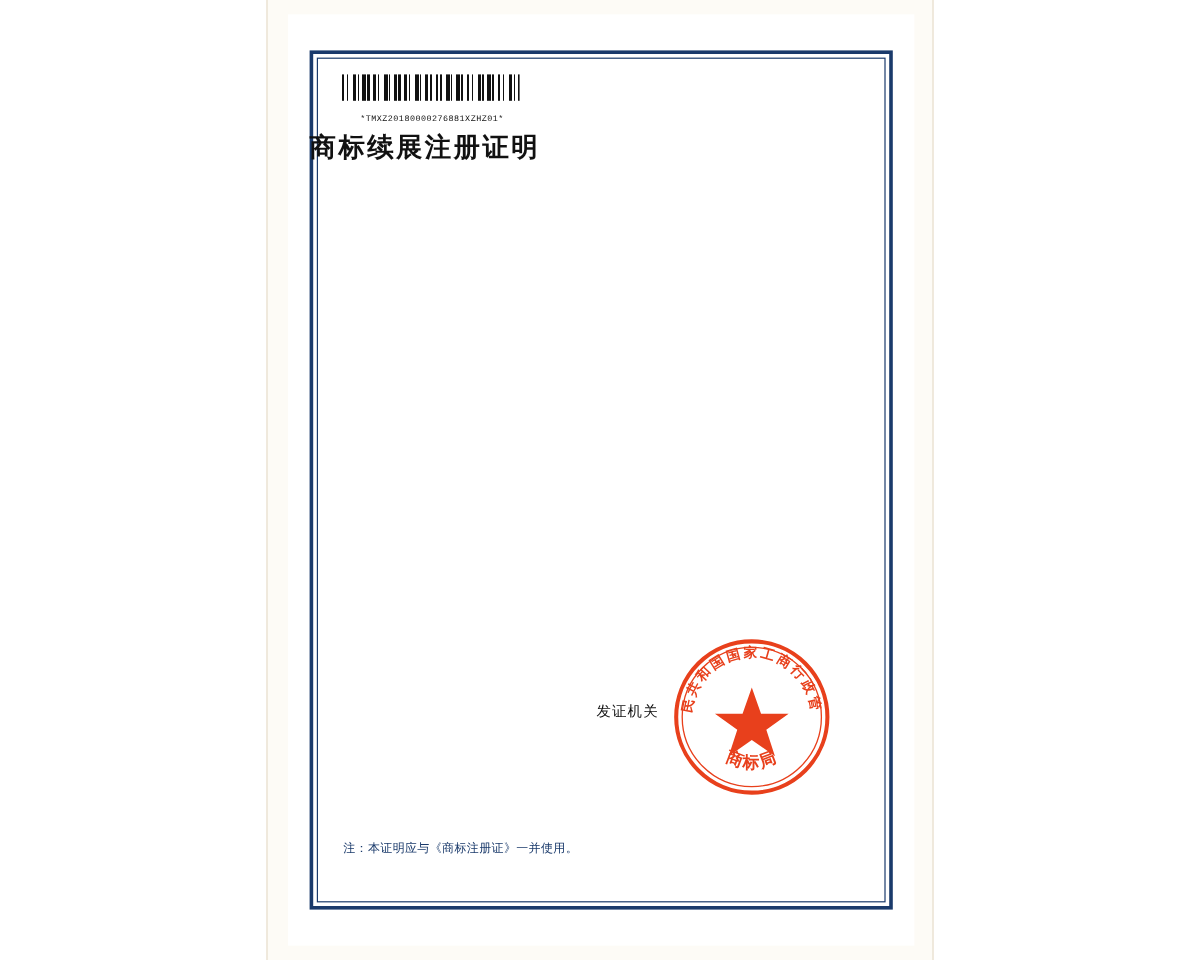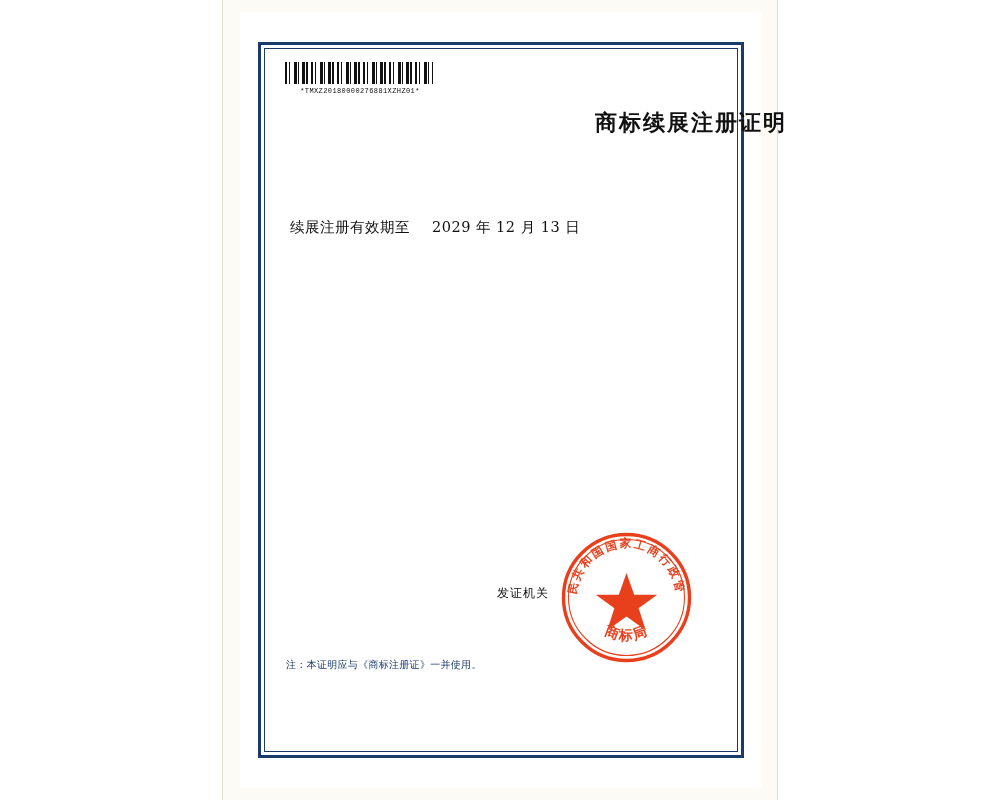--- a/index.html
+++ b/index.html
@@ -81,30 +81,30 @@
         #111 9px, #111 12px, transparent 12px, transparent 13px,
         #111 13px, #111 14px, transparent 14px, transparent 17px,
         #111 17px, #111 20px, transparent 20px, transparent 21px,
         #111 21px, #111 23px, transparent 23px, transparent 26px);
   }
   .barcode-text {
     font-family: "Liberation Mono", monospace;
     font-size: 7px;
     letter-spacing: 0.4px;
     color: #111;
-    margin-top: 3px;
+    margin-top: 12px;
   }
 
   
   .cert-title {
     position: absolute;
     left: 258px;
     top: 108px;
     width: 529px;
-    text-align: right;
+    text-align: left;
     font-family: "DejaVu Sans", sans-serif;
     font-weight: bold;
     font-size: 22px;
     letter-spacing: 2px;
     color: #111111;
   }
 
   
   .body-line {
     position: absolute;
@@ -137,21 +137,21 @@
     top: 531px;
     width: 133px;
     height: 133px;
   }
   .seal svg { display: block; }
 
   
   .footnote {
     position: absolute;
     left: 286px;
-    top: 658px;
+    top: 700px;
     font-family: "DejaVu Serif", serif;
     font-size: 10px;
     color: #1a3a6b;
     letter-spacing: 0.3px;
   }
 </style>
 </head>
 <body>
 
 <div id="page">
@@ -165,23 +165,20 @@
   </div>
 
   <div class="barcode-block">
     <div class="barcode-bars"></div>
     <div class="barcode-text">*TMXZ20180000276881XZHZ01*</div>
   </div>
 
   <div class="cert-title">商标续展注册证明</div>
 
 
-  <div class="body-line line-valid">
-    <span>续展注册有效期至</span><span class="gap"></span><span>2029 年 12 月 13 日</span>
-  </div>
 
   <div class="issuer-label">发证机关</div>
 
   <div class="seal">
     <svg width="133" height="133" viewBox="0 0 133 133" xmlns="http://www.w3.org/2000/svg">
       <defs>
         <path id="sealArc" d="M 16.5,66.5 a 50,50 0 1 1 100,0" fill="none"></path>
         <path id="sealArcBottom" d="M 24,66.5 a 42.5,42.5 0 0 0 85,0" fill="none"></path>
       </defs>
       <circle cx="66.5" cy="66.5" r="63" fill="none" stroke="#e8401c" stroke-width="3.4"></circle>

